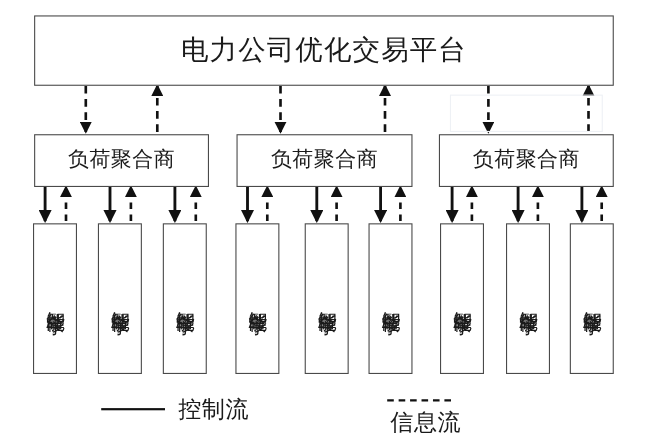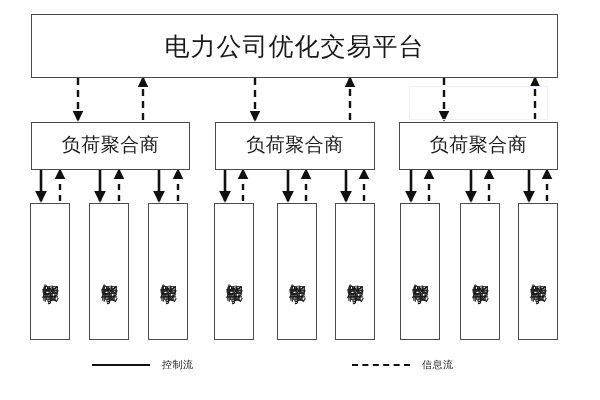--- a/index.html
+++ b/index.html
@@ -72,41 +72,41 @@
     white-space: nowrap;
   }
   .legend {
     position: absolute;
     top: 358px;
     display: flex;
     align-items: center;
     z-index: 3;
   }
   .legend-control { left: 92px; }
-  .legend-info { left: 352px; }
+  .legend-info { left: 352px; flex-direction: column; }
   .legend-swatch {
     width: 58px;
     height: 12px;
     margin-right: 12px;
     position: relative;
   }
   .legend-swatch::before {
     content: "";
     position: absolute;
     left: 0;
     top: 5px;
     width: 58px;
     border-top: 2px solid #111111;
   }
   .legend-swatch.dashed::before {
     border-top: 2.5px dashed #111111;
   }
   .legend-text {
     font-family: "DejaVu Sans", "Liberation Sans", sans-serif;
-    font-size: 10px;
+    font-size: 21px;
     color: #1a1a1a;
     white-space: nowrap;
     letter-spacing: 0.5px;
   }
   .ghost-rect {
     position: absolute;
     border: 1px solid #eef1f5;
     background: transparent;
     z-index: 1;
   }

